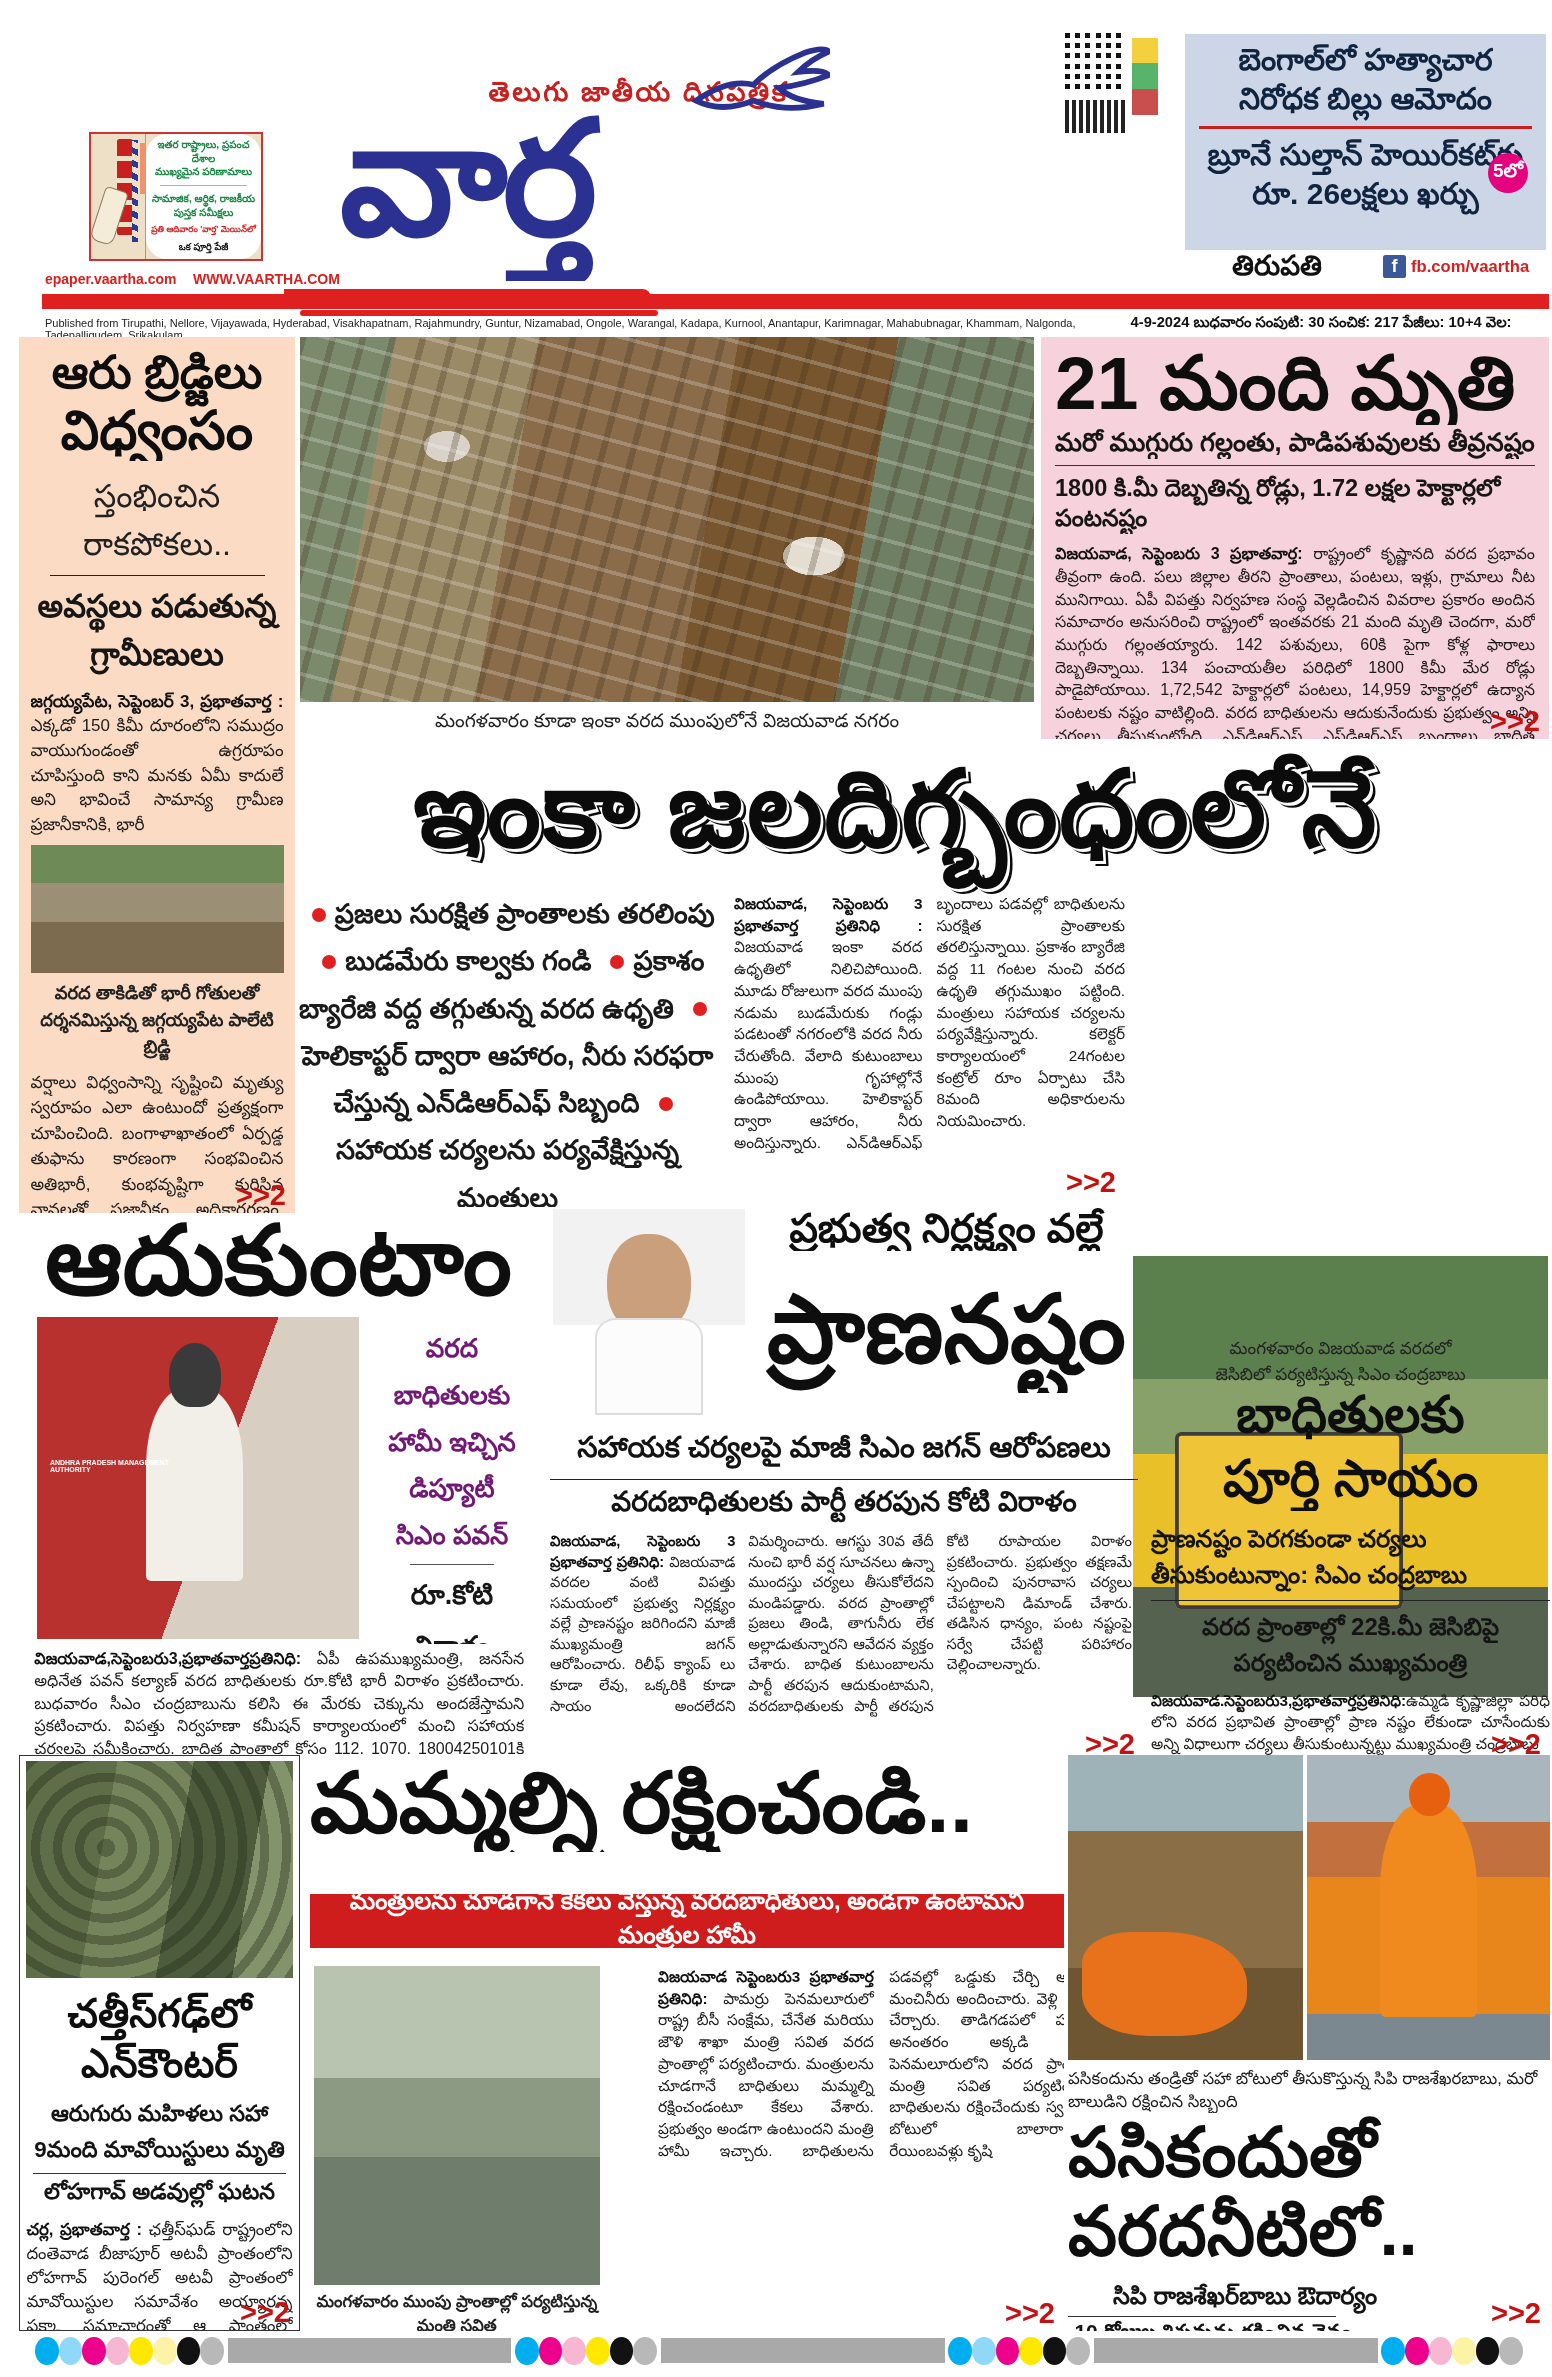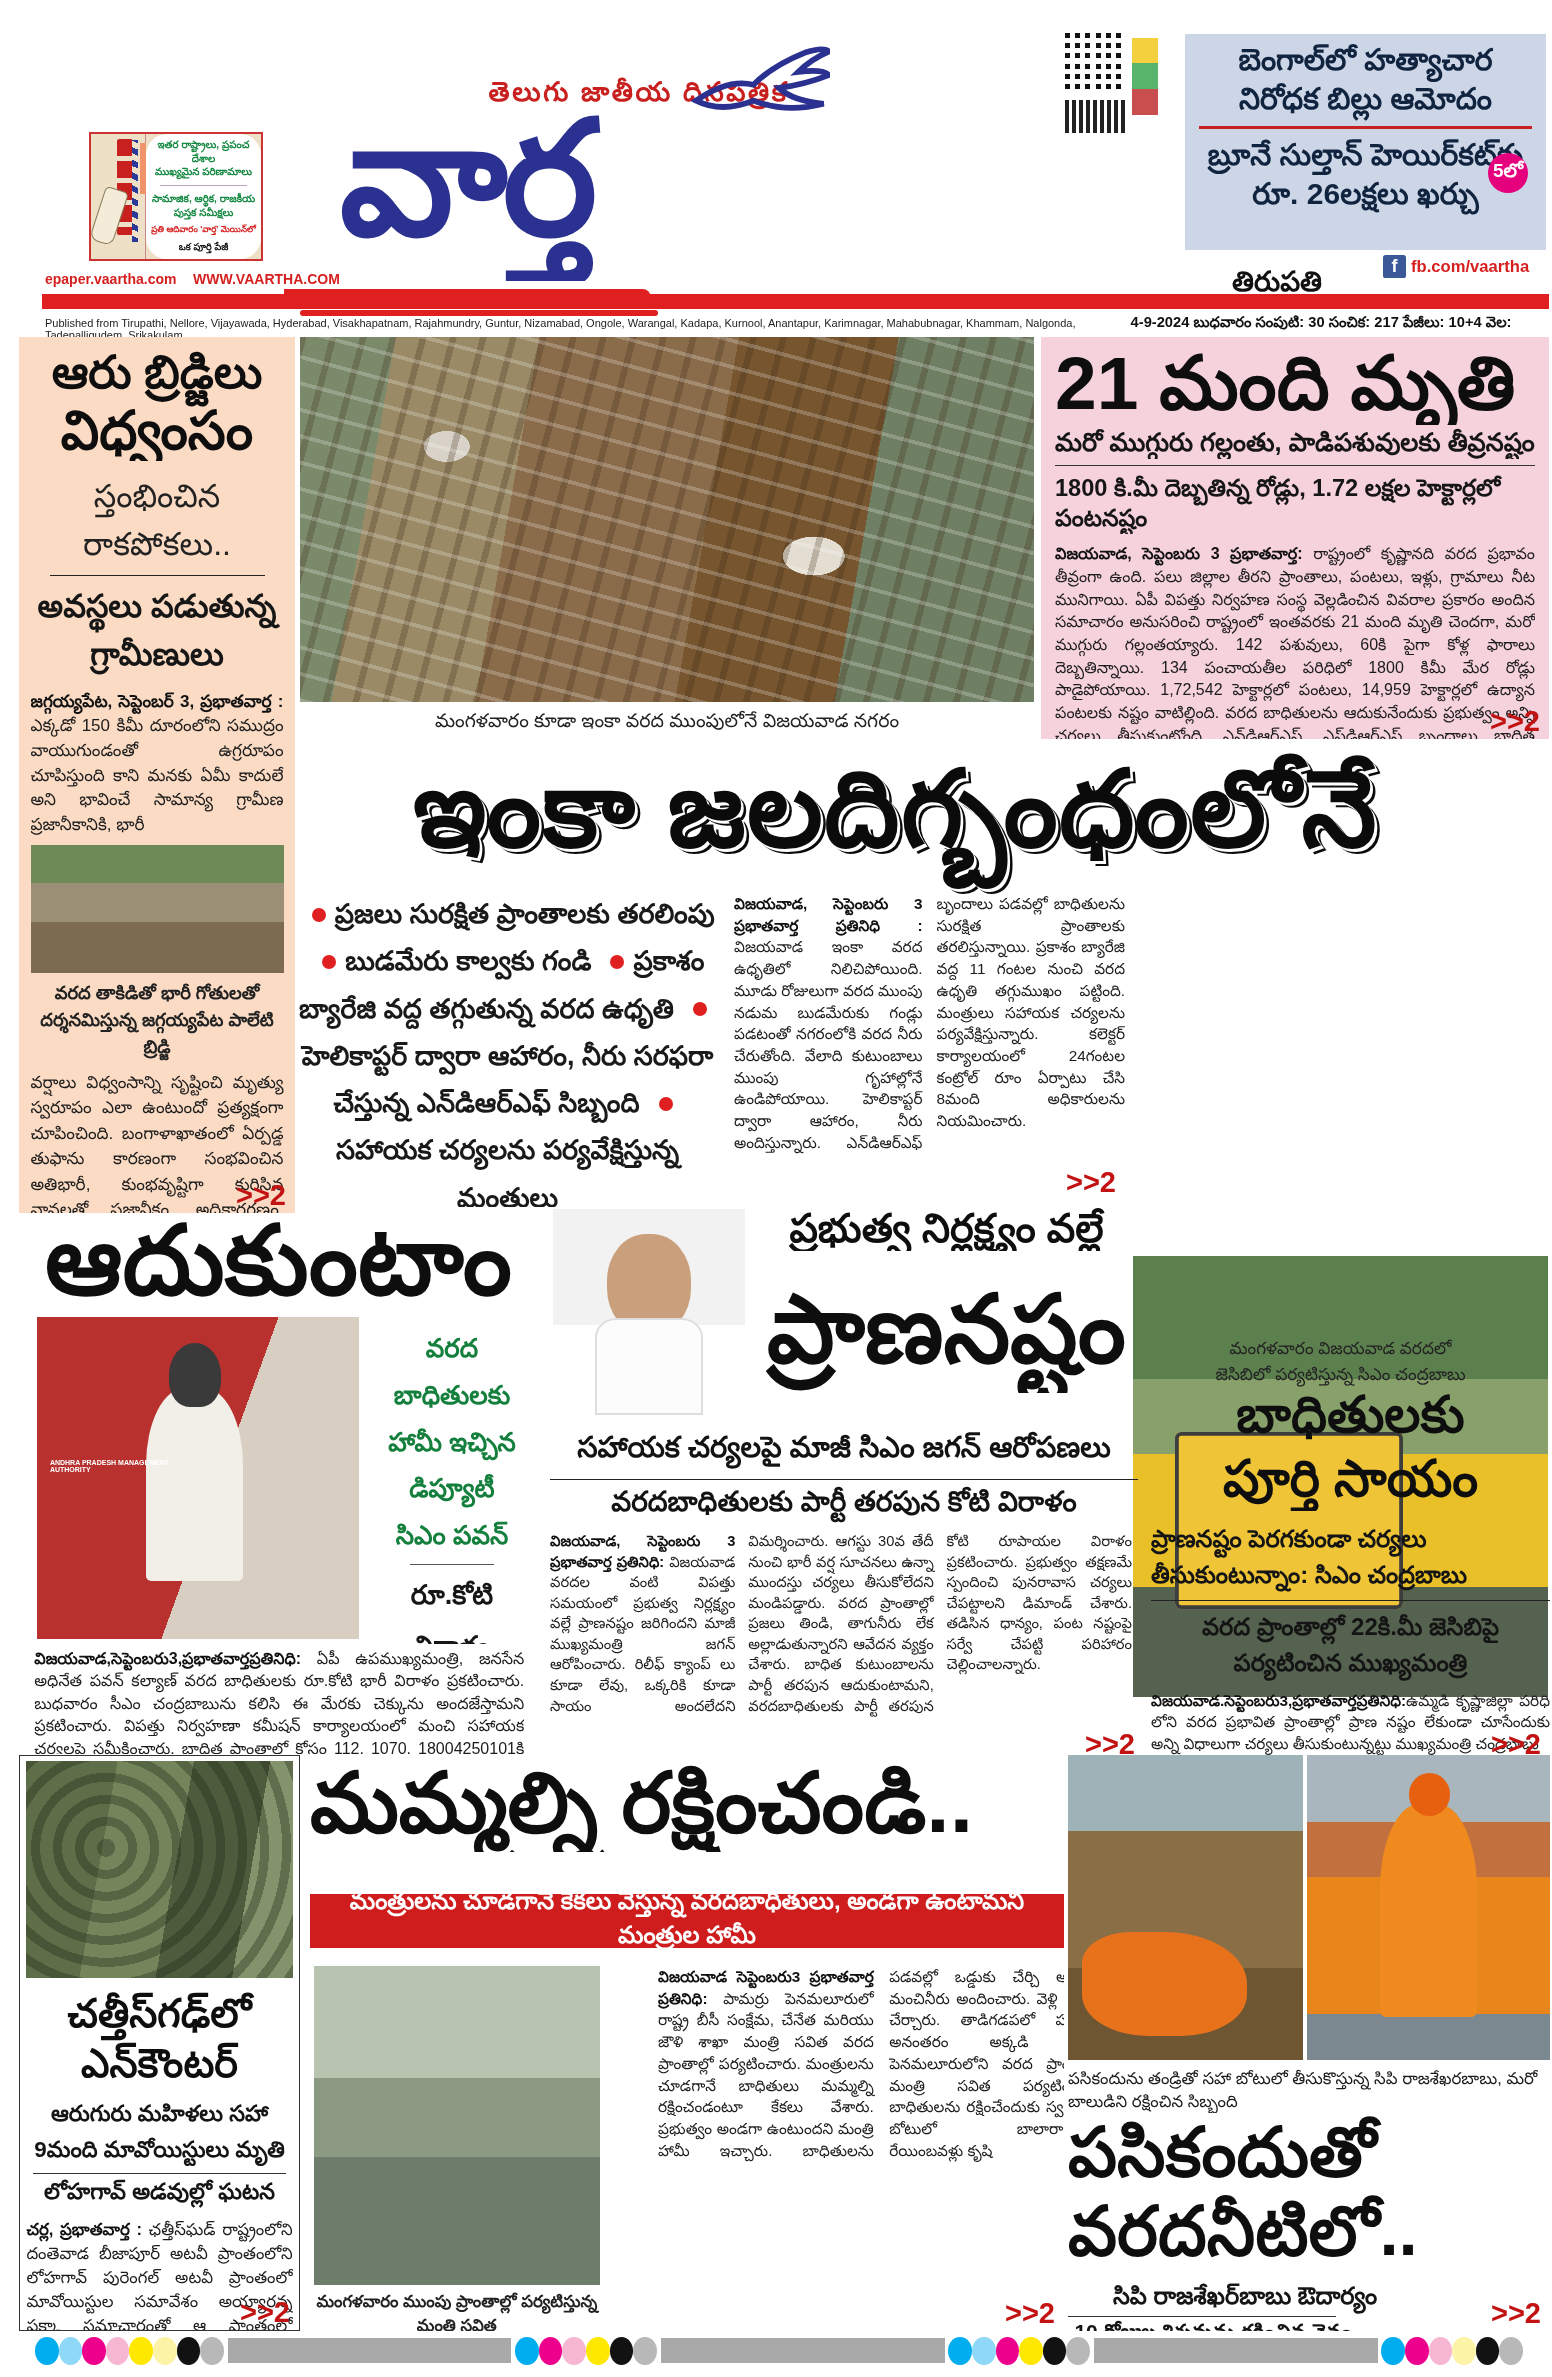--- a/index.html
+++ b/index.html
@@ -36,21 +36,21 @@
   .qr{left:1065px;top:33px;width:61px;height:61px;background:
       repeating-linear-gradient(#111 0 5.1px,#fff 5.1px 10.2px),
       repeating-linear-gradient(90deg,#111 0 5.1px,#fff 5.1px 10.2px);
       background-blend-mode:lighten;outline:2.6px solid #fff;}
   .qr2{left:1065px;top:100px;width:61px;height:33px;background:repeating-linear-gradient(90deg,#222 0 3.8px,#fff 3.8px 7px);}
   .minithumbs{left:1132px;top:38px;width:25.5px;height:77px;background:linear-gradient(#f4d03f 0 33%,#58b36b 33% 66%,#c94f4f 66%);}
   .rightbox{left:1185px;top:34px;width:361px;height:216px;background:#ccd6e6;padding:6.4px 10.2px;box-sizing:border-box;}
   .rb1{font-size:30px;line-height:1.3;font-weight:900;color:#10233f;text-align:center;}
   .rb-rule{position:relative;border:0;border-top:3.8px solid #c8201f;margin:7.7px 3.8px 6.4px;}
   .rb-badge{position:absolute;right:11.5px;top:126px;width:40px;height:40px;border-radius:50%;background:#e5007d;color:#fff;font-weight:900;font-size:19px;display:flex;align-items:center;justify-content:center;}
-  .edition{left:1232px;top:266px;width:140px;font-size:28px;font-weight:900;color:#111;}
+  .edition{left:1232px;top:250px;width:140px;font-size:28px;font-weight:900;color:#111;}
   .fbline{left:1383px;top:255px;display:flex;align-items:center;gap:5.1px;}
   .fbicon{width:23px;height:23px;background:#3b5998;color:#fff;font-weight:900;font-size:18px;display:flex;align-items:center;justify-content:center;border-radius:2.6px;}
   .fbtext{color:#d62020;font-weight:900;font-size:16.6px;}
   .redbar{left:42px;top:294px;width:1507px;height:15.3px;background:#e02020;}
   .publine{left:45px;top:314px;width:1469px;display:flex;justify-content:space-between;align-items:baseline;}
   .pub-left{font-size:11px;color:#222;}
   .pub-right{font-size:14.7px;font-weight:900;color:#111;}
   
   .art{box-sizing:border-box;}
   .peach{background:#fbdbc4;}
@@ -209,21 +209,21 @@
   <div class="abs ctr cap cut" style="left:1133px;top:1336px;width:415px;font-size:17px;font-weight:normal;line-height:1.5;color:#222;">
     <span>మంగళవారం విజయవాడ వరదలో</span><br><span>జెసిబిలో పర్యటిస్తున్న సిఎం చంద్రబాబు</span>
   </div>
 
   <div class="abs art cut" style="left:19px;top:1210px;width:519px;height:550px;">
     <div class="blk ctr cut" style="font-size:97px;line-height:1.05;white-space:nowrap;">ఆదుకుంటాం</div>
     <div class="photo ph-pawan" style="position:absolute;left:18px;top:107px;width:322px;height:322px;">
       <div style="position:absolute;left:4%;top:44%;width:44%;color:#fff;font-size:7px;font-weight:bold;">ANDHRA PRADESH MANAGEMENT AUTHORITY</div>
     </div>
     <div class="abs cut" style="left:353px;top:115px;width:160px;height:319px;text-align:center;">
-      <div class="b" style="font-size:26px;line-height:1.8;color:#15803d;">
+      <div class="b" style="font-size:26px;line-height:1.8;color:#701a75;">
         <span>వరద బాధితులకు</span><br><span>హామీ ఇచ్చిన డిప్యూటీ</span><br><span>సిఎం పవన్</span>
       </div>
       <hr class="thin-rule">
       <div class="b" style="font-size:27px;line-height:1.9;color:#161616;">
         <span>రూ.కోటి విరాళం</span><br>
       </div>
     </div>
     <p class="jus body-te cut" style="position:absolute;left:15.3px;top:438px;width:490px;height:106px;font-size:16px;line-height:1.4;margin:0;">
       <span class="dl">విజయవాడ,సెప్టెంబరు3,ప్రభాతవార్తప్రతినిధి:</span> <span>ఏపీ ఉపముఖ్యమంత్రి, జనసేన అధినేత పవన్ కల్యాణ్ వరద బాధితులకు రూ.కోటి భారీ విరాళం ప్రకటించారు. బుధవారం సీఎం చంద్రబాబును కలిసి ఈ మేరకు చెక్కును అందజేస్తామని ప్రకటించారు. విపత్తు నిర్వహణా కమీషన్ కార్యాలయంలో మంచి సహాయక చర్యలపై సమీక్షించారు. బాధిత ప్రాంతాల్లో కోసం 112, 1070, 18004250101కి ఫోన్ చేయాలన్నారు. ప్రభుత్వ యంత్రాంగం మొత్తం వరద సహాయ చర్యల్లో నిమగ్నమైందని తెలిపారు.</span>
     </p>

